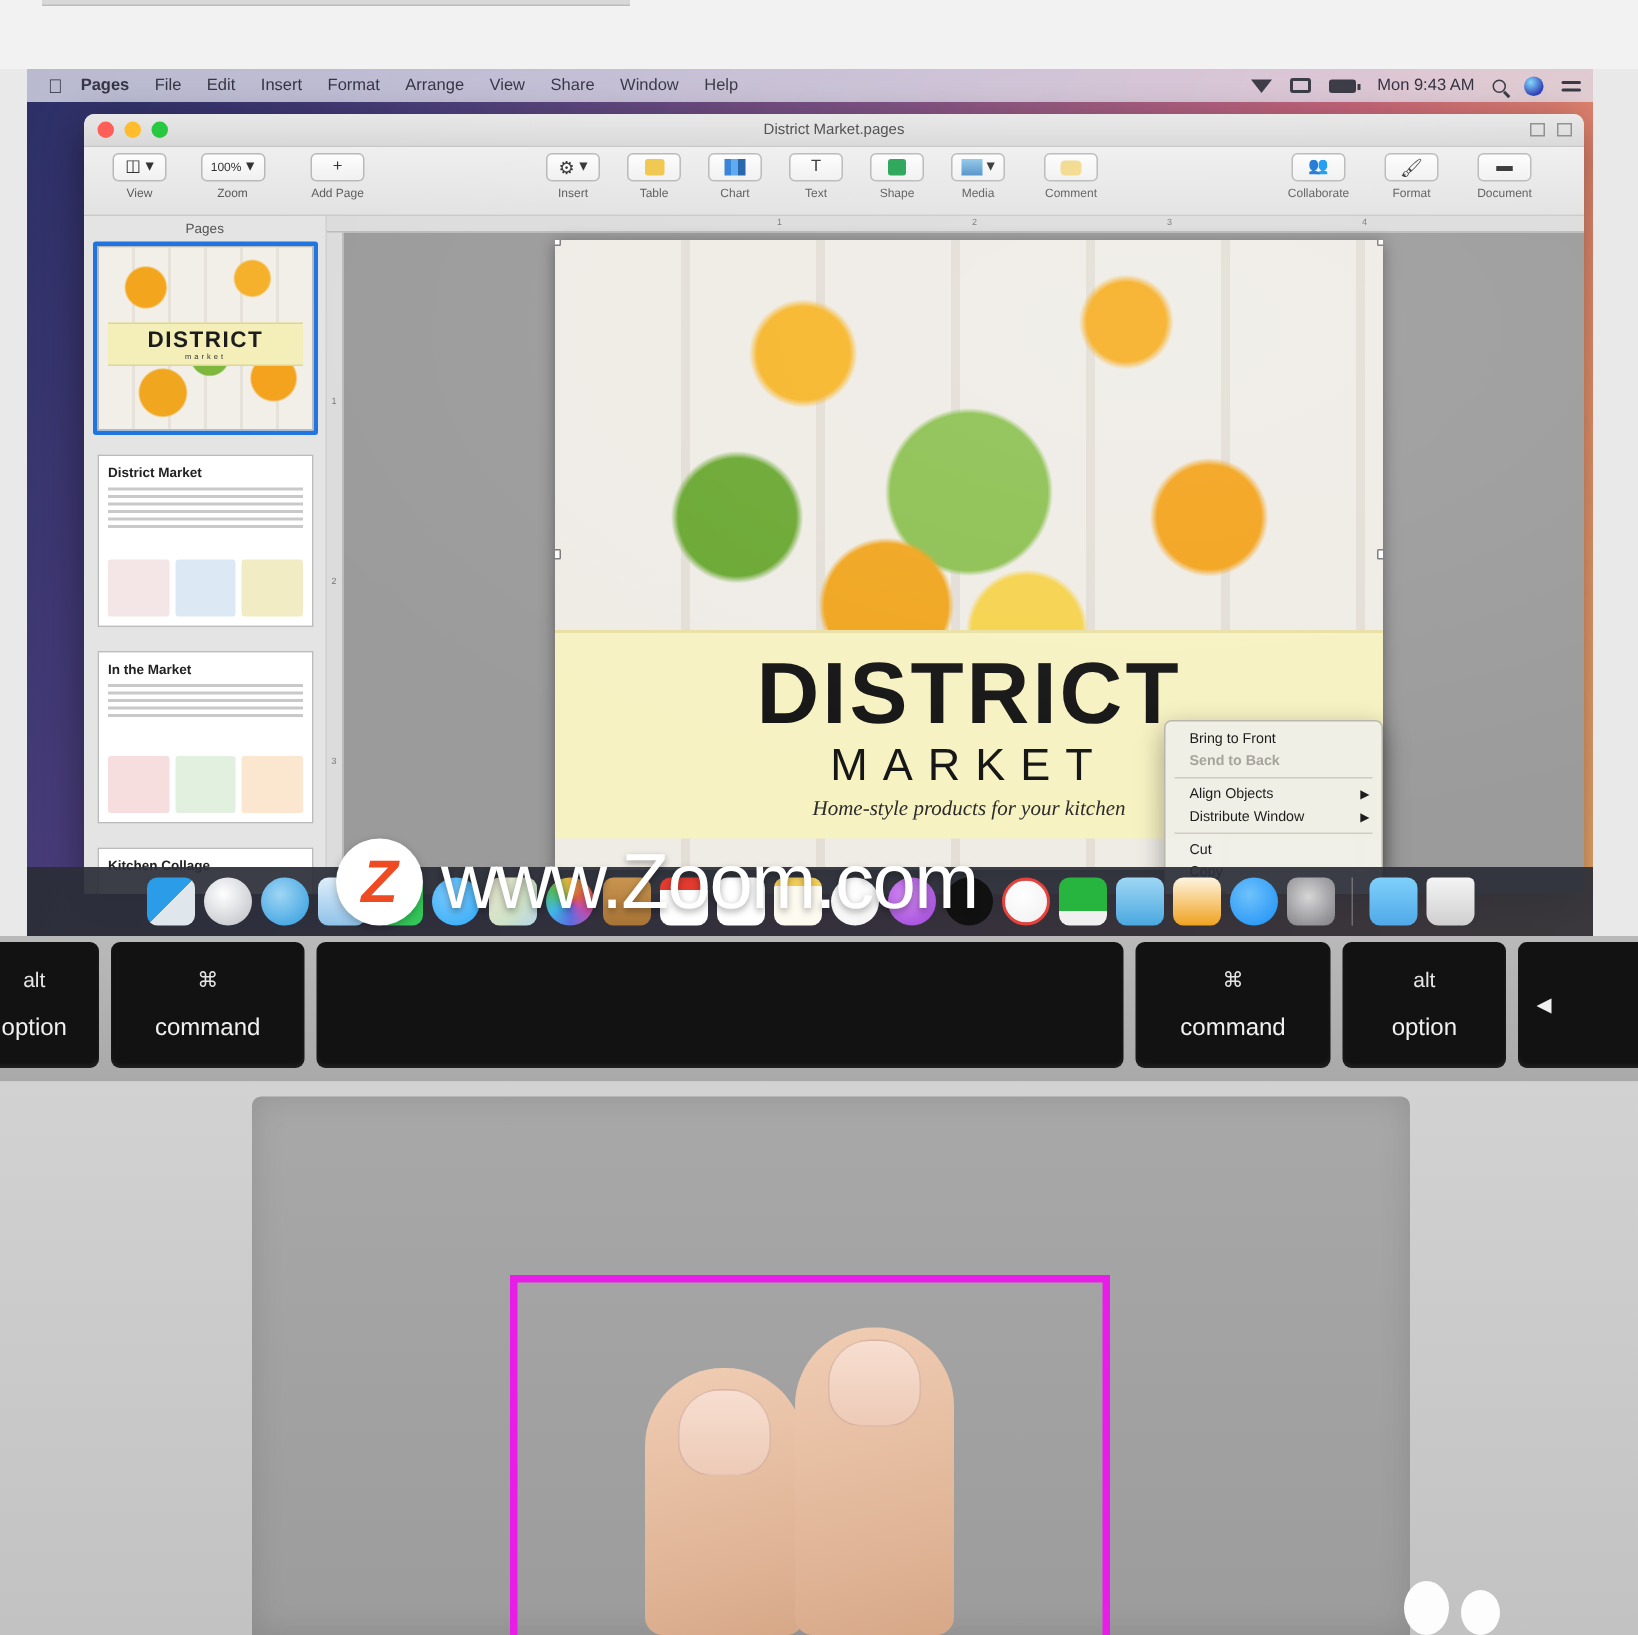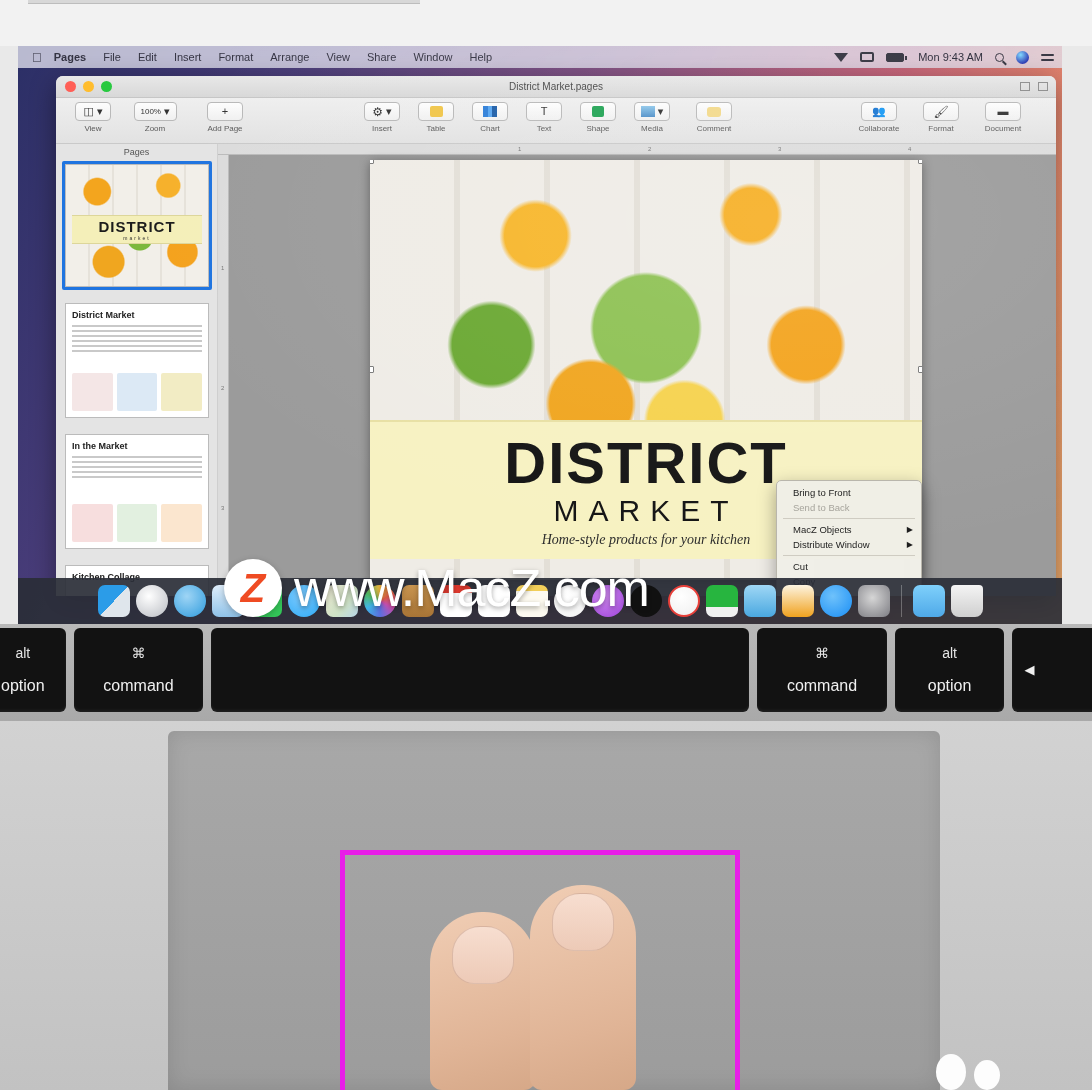--- a/index.html
+++ b/index.html
@@ -187,21 +187,21 @@
 
   
   .ctxmenu {
     position: absolute; left: 558px; top: 336px; width: 146px;
     background: rgba(240,238,231,0.97);
     border: 1px solid #b9b6ac; border-radius: 5px;
     box-shadow: 0 6px 18px rgba(0,0,0,0.35);
     padding: 4px 0; font-size: 9.5px; color: #1d1d1d; z-index: 20;
   }
   .ctxmenu .row { padding: 2px 10px 2px 16px; position: relative; white-space: nowrap; }
-  .ctxmenu .row.dim { color: #a6a49c; }
+  .ctxmenu .row.dim { color: #a6a49c; font-weight: bold; }
   .ctxmenu .row .arrow { position: absolute; right: 8px; top: 3px; font-size: 8px; }
   .ctxmenu .sep { height: 1px; background: #cfccc2; margin: 3px 6px; }
 
   
   .watermark {
     position: absolute; left: 206px; top: 512px;
     display: flex; align-items: center; gap: 12px; z-index: 40;
     pointer-events: none;
   }
   .wm-logo {
@@ -534,21 +534,21 @@
             <span class="selhandle" style="right:-3px;top:206px;"></span>
             <span class="selhandle" style="left:-3px;top:-3px;"></span>
             <span class="selhandle" style="right:-3px;top:-3px;"></span>
           </div>
 
           <div class="ctxmenu">
             <div class="row">Bring to Front</div>
             <div class="row dim">Send to Back</div>
             <div class="sep"></div>
             <div class="row">
-              <span>MacZ Objects</span>
+              <span>Align Objects</span>
               <span class="arrow">▶</span>
             </div>
             <div class="row">
               <span>Distribute Window</span>
               <span class="arrow">▶</span>
             </div>
             <div class="sep"></div>
             <div class="row">Cut</div>
             <div class="row">Copy</div>
             <div class="row dim">Paste</div>
@@ -556,21 +556,21 @@
           </div>
 
         </div>
       </div>
     </div>
 
     <div class="watermark">
       <div class="wm-logo">
         <span>Z</span>
       </div>
-      <div class="wm-text">www.MacZ.com</div>
+      <div class="wm-text">www.Zoom.com</div>
     </div>
 
     <div class="dock">
       <span class="dicon" style="background:linear-gradient(135deg,#2b9ce8 50%,#dfe6ec 50%);"></span>
       <span class="dicon" style="background:radial-gradient(circle at 40% 35%,#ffffff,#b9bcc2);border-radius:50%;"></span>
       <span class="dicon" style="background:radial-gradient(circle at 40% 35%,#9fd5f5,#2e9bdd);border-radius:50%;"></span>
       <span class="dicon" style="background:linear-gradient(#dfeefb,#8fc2e8);"></span>
       <span class="dicon" style="background:#34c759;"></span>
       <span class="dicon" style="background:radial-gradient(circle at 40% 35%,#7dcbff,#2da9f5);border-radius:50%;"></span>
       <span class="dicon" style="background:linear-gradient(130deg,#e9e4cf,#cfe3c6 60%,#b7d5e8);"></span>

